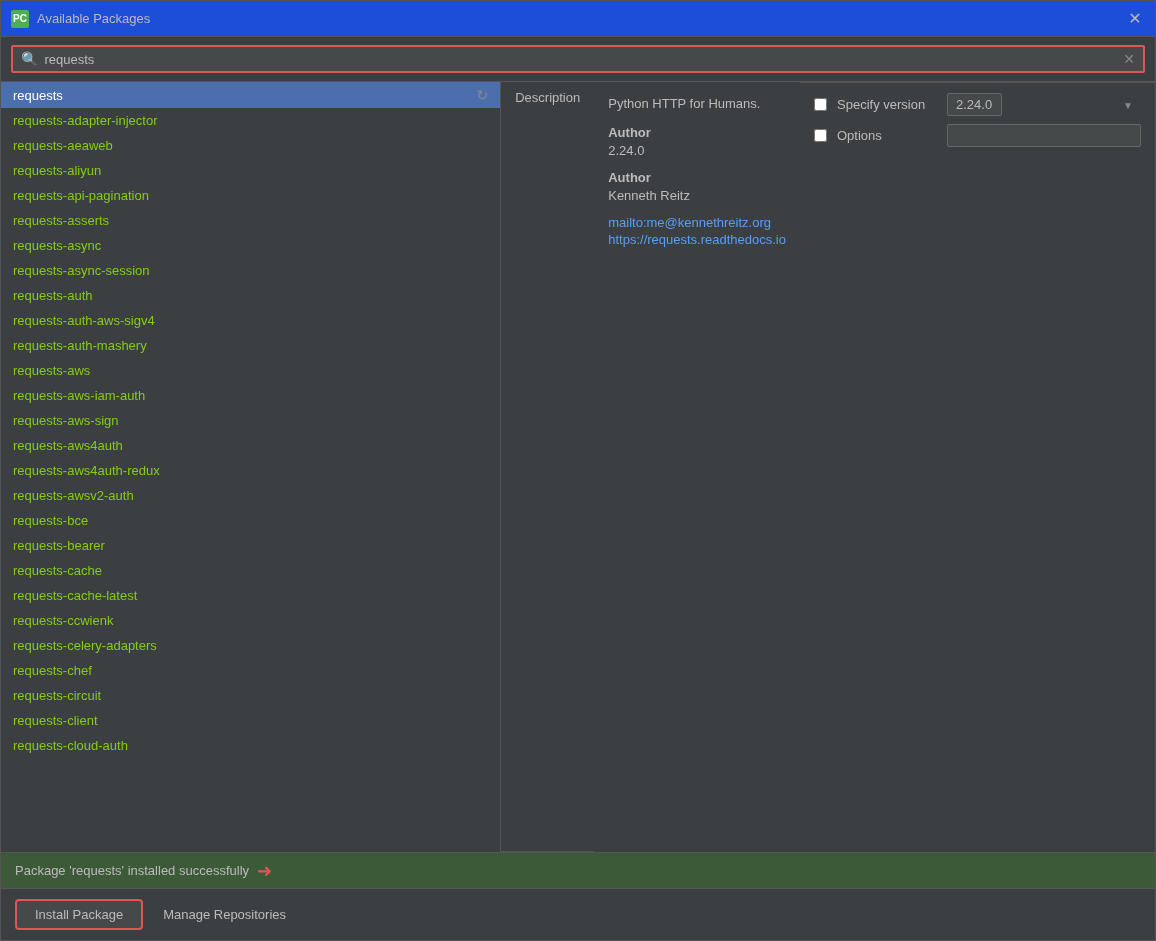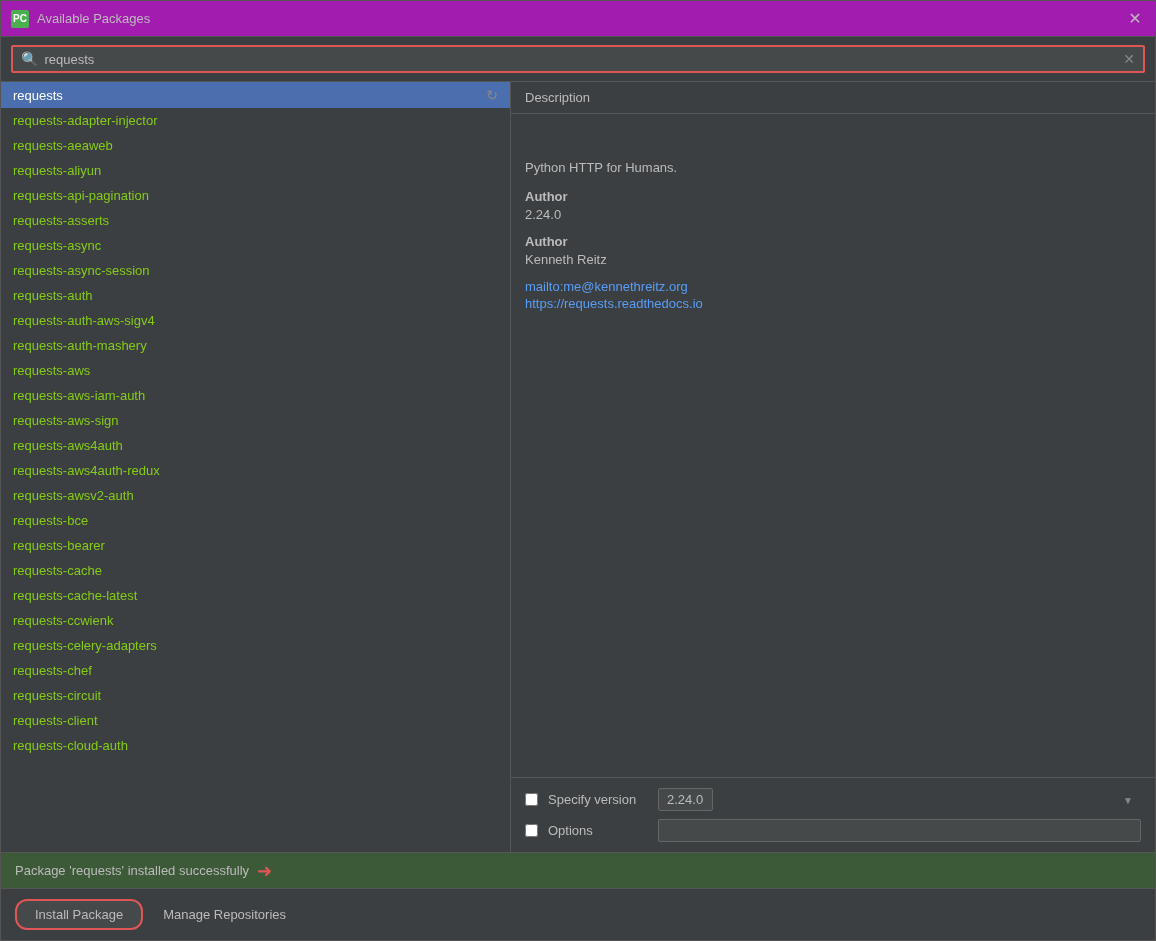--- a/index.html
+++ b/index.html
@@ -17,21 +17,21 @@
     }
     .dialog {
       width: 1156px;
       height: 941px;
       background: #3c3f41;
       display: flex;
       flex-direction: column;
       border: 1px solid #555;
     }
     .title-bar {
-      background: #a21caf;
+      background: #1d4ed8;
       display: flex;
       align-items: center;
       padding: 6px 10px;
       border-bottom: 1px solid #555;
       gap: 8px;
       min-height: 36px;
     }
     .title-bar-icon {
       width: 18px;
       height: 18px;
@@ -127,22 +127,21 @@
     }
     .refresh-icon {
       color: #888;
       font-size: 14px;
     }
 
     .description-panel {
       flex: 1;
       background: #3c3f41;
       display: flex;
-      flex-direction: column;
-      gap: 32px;
+      flex-direction: row;
     }
     .description-header {
       padding: 8px 14px;
       font-size: 13px;
       color: #bbbbbb;
       border-bottom: 1px solid #555;
     }
     .description-body {
       flex: 1;
       padding: 14px;
@@ -260,21 +259,21 @@
       gap: 10px;
       border-top: 1px solid #555;
     }
     .btn-install {
       background: #45494a;
       border: 2px solid #e05555;
       color: #bbbbbb;
       padding: 6px 18px;
       cursor: pointer;
       font-size: 13px;
-      border-radius: 12px;
+      border-radius: 4px;
     }
     .btn-manage {
       background: none;
       border: none;
       color: #bbbbbb;
       padding: 6px 10px;
       cursor: pointer;
       font-size: 13px;
     }
   </style>

